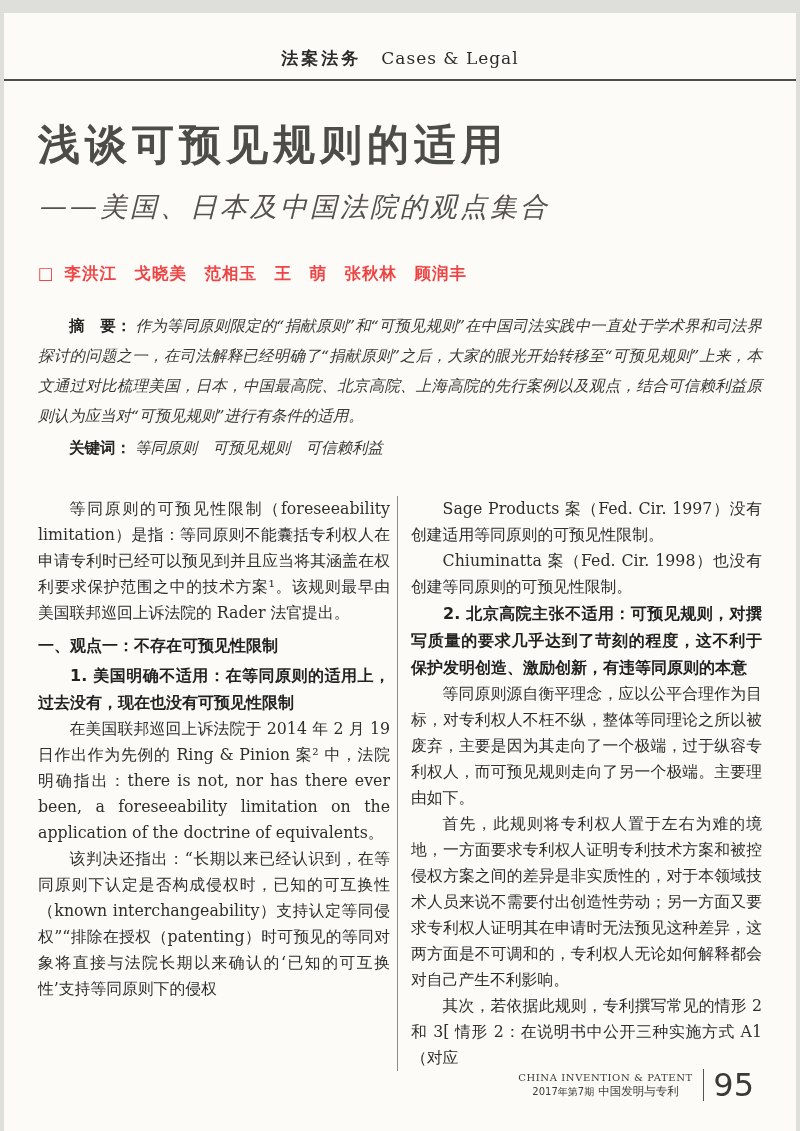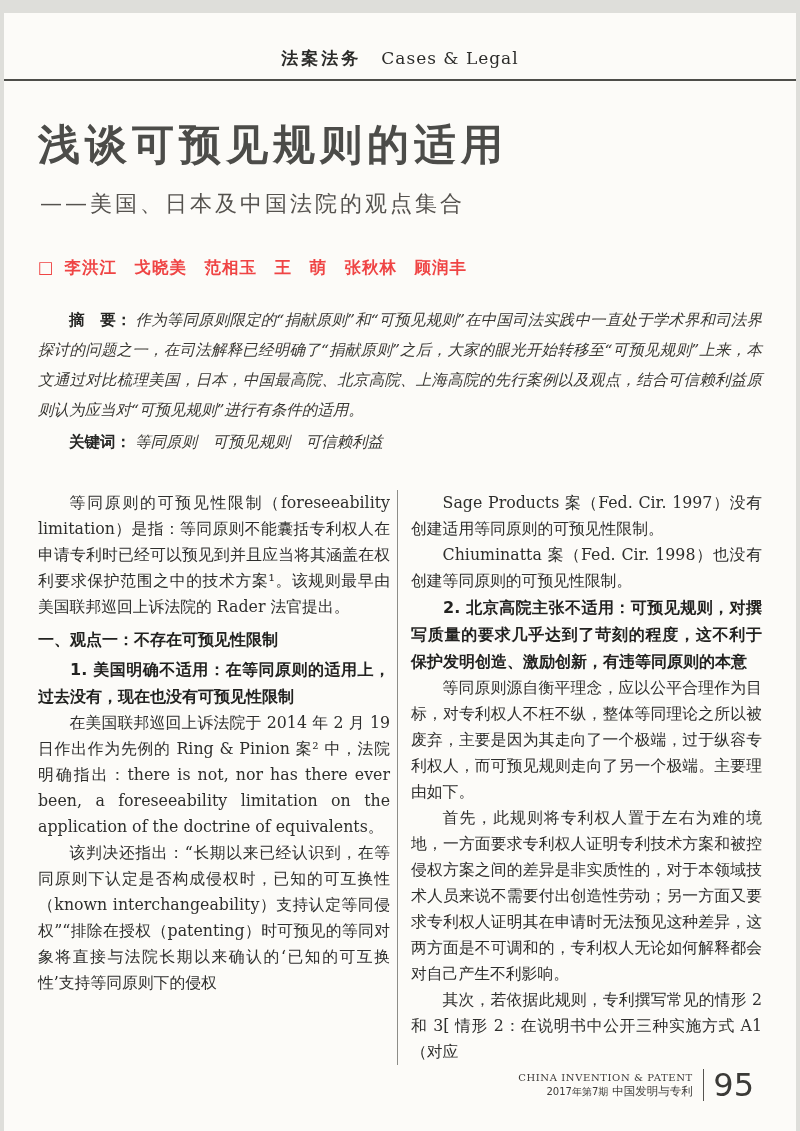--- a/index.html
+++ b/index.html
@@ -28,21 +28,21 @@
     height:0;
   }
   
   .title {
     margin:36px 0 0 0;
     font-size:42px; font-weight:bold; letter-spacing:5px;
     color:#4c4c49;
   }
   .subtitle {
     margin:16px 0 0 2px;
-    font-size:22px; font-weight:normal; 
+    font-size:27px; font-weight:normal; font-style:italic;
     letter-spacing:3px; color:#55524e;
   }
   .authors {
     margin-top:38px;
     font-family:"DejaVu Sans","Liberation Sans",sans-serif;
     font-weight:bold; font-size:16.5px; color:#ef4444; letter-spacing:1px;
   }
   .author-marker { margin-right:10px; font-weight:normal; }
   
   .abstract {
@@ -81,21 +81,21 @@
     margin:0;
     font-family:"DejaVu Sans","Liberation Sans",sans-serif;
     font-weight:bold; font-size:16px; line-height:27px;
     text-align:justify; text-indent:2em; color:#222220;
   }
   
   .footer {
     position:absolute; right:42px; bottom:40px;
     display:flex; align-items:center;
   }
-  .footer-text { text-align:right; color:#3d3b38; line-height:1.25; }
+  .footer-text { text-align:center; color:#3d3b38; line-height:1.25; }
   .footer-en { font-size:10px; letter-spacing:0.6px; }
   .footer-cn { font-size:11.5px; font-family:"DejaVu Sans","Liberation Sans",sans-serif; }
   .footer-issue { font-size:10px; margin-right:4px; }
   .footer-bar { width:1.5px; height:32px; background:#55534f; margin:0 9px 0 10px; }
   .footer-page {
     font-size:32px; color:#3b3a37;
     font-family:"DejaVu Sans","Liberation Sans",sans-serif;
   }
 </style>
 </head>

